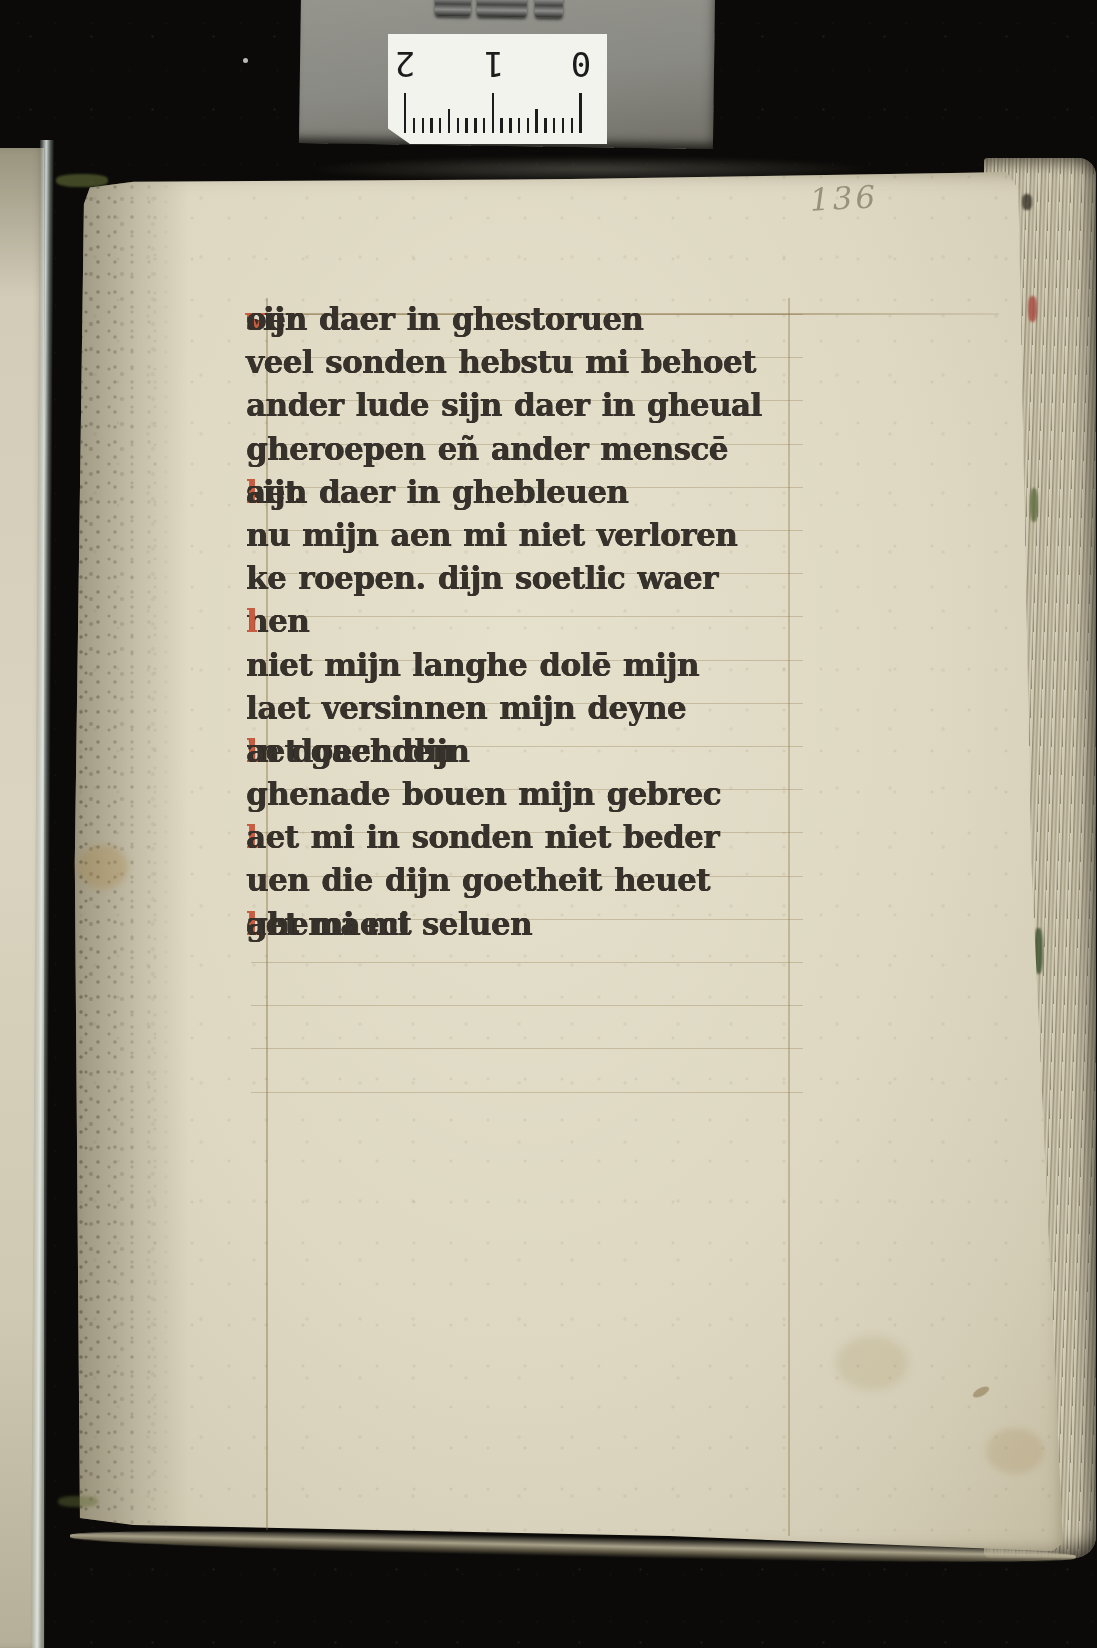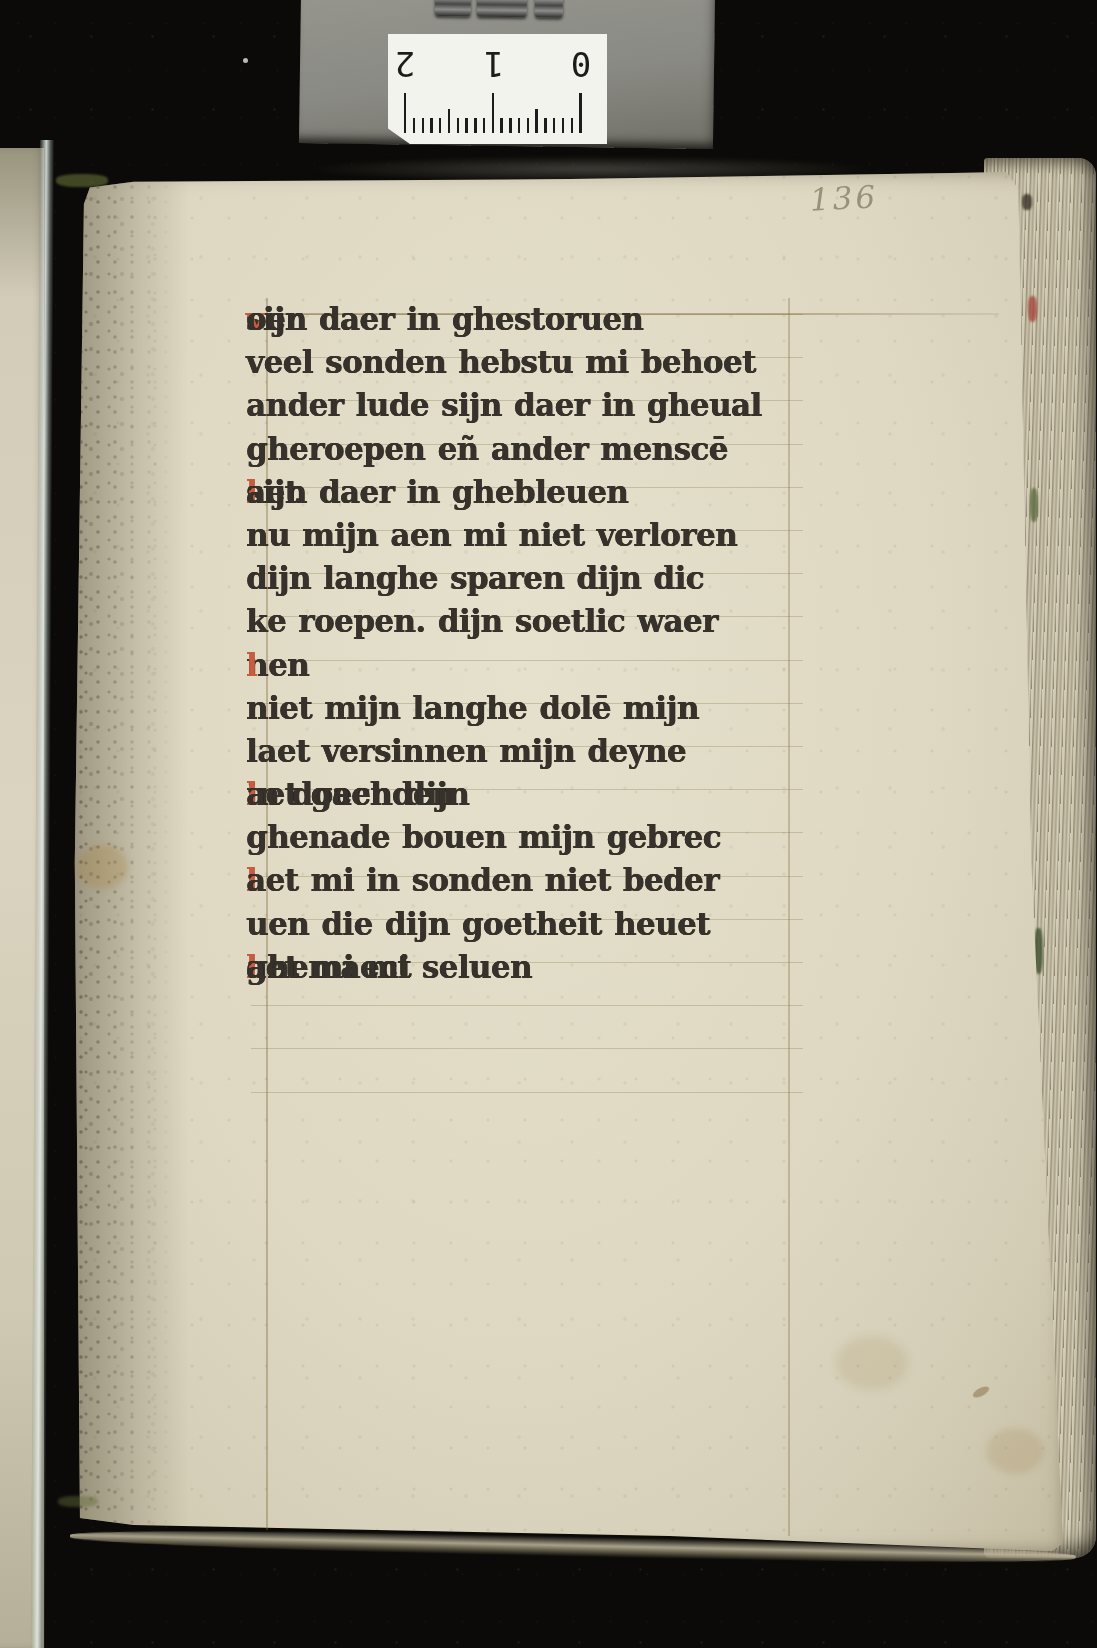--- a/index.html
+++ b/index.html
@@ -168,23 +168,20 @@
       </div>
       <div class="t-line">
         <span class="seg-ink">sijn daer in ghebleuen </span>
         <span class="seg-rubric">l</span>
         <span class="seg-ink">aet</span>
       </div>
       <div class="t-line">
         <span class="seg-ink">nu mijn aen mi niet verloren</span>
       </div>
       <div class="t-line">
-        <span class="seg-ink">dijn langhe sparen dijn dic</span>
-      </div>
-      <div class="t-line">
         <span class="seg-ink">ke roepen. dijn soetlic waer</span>
       </div>
       <div class="t-line">
         <span class="seg-ink">nen </span>
         <span class="seg-rubric">l</span>
       </div>
       <div class="t-line">
         <span class="seg-ink">niet mijn langhe dolē mijn</span>
       </div>
       <div class="t-line">

